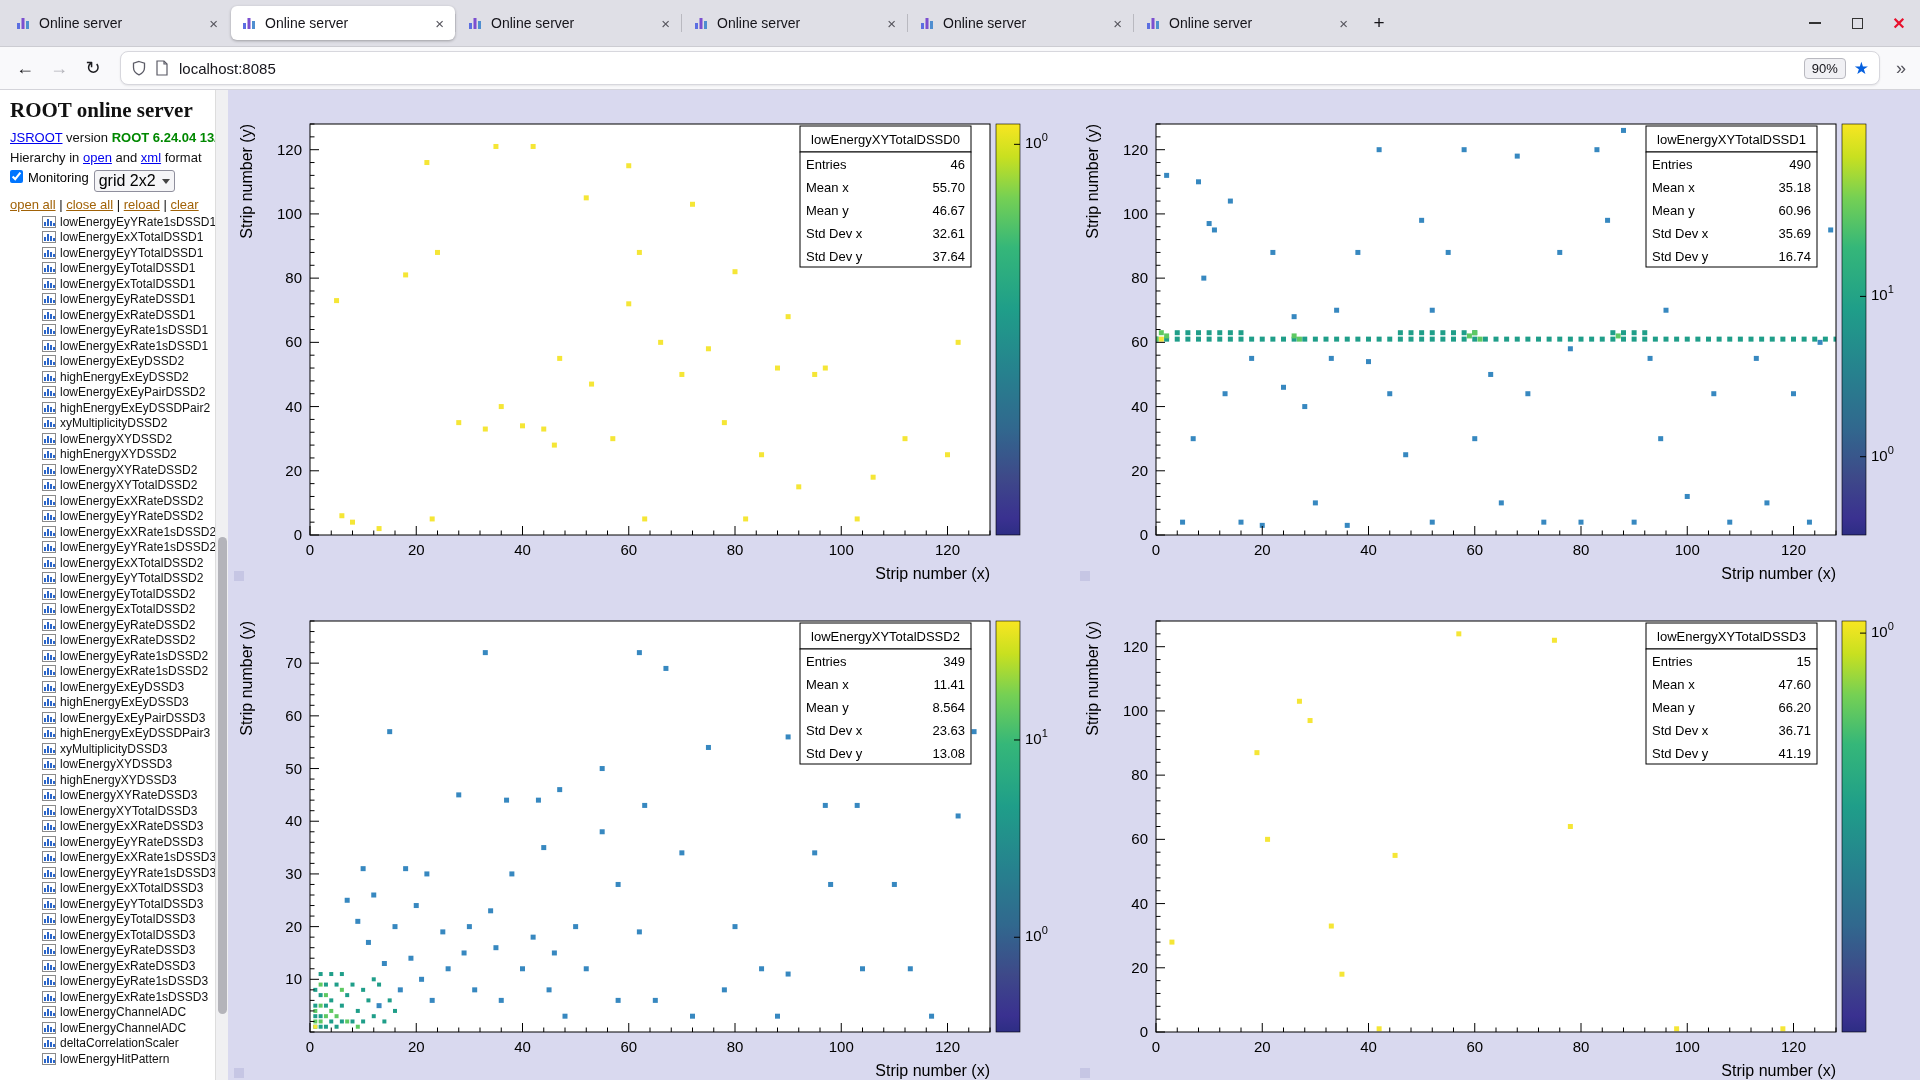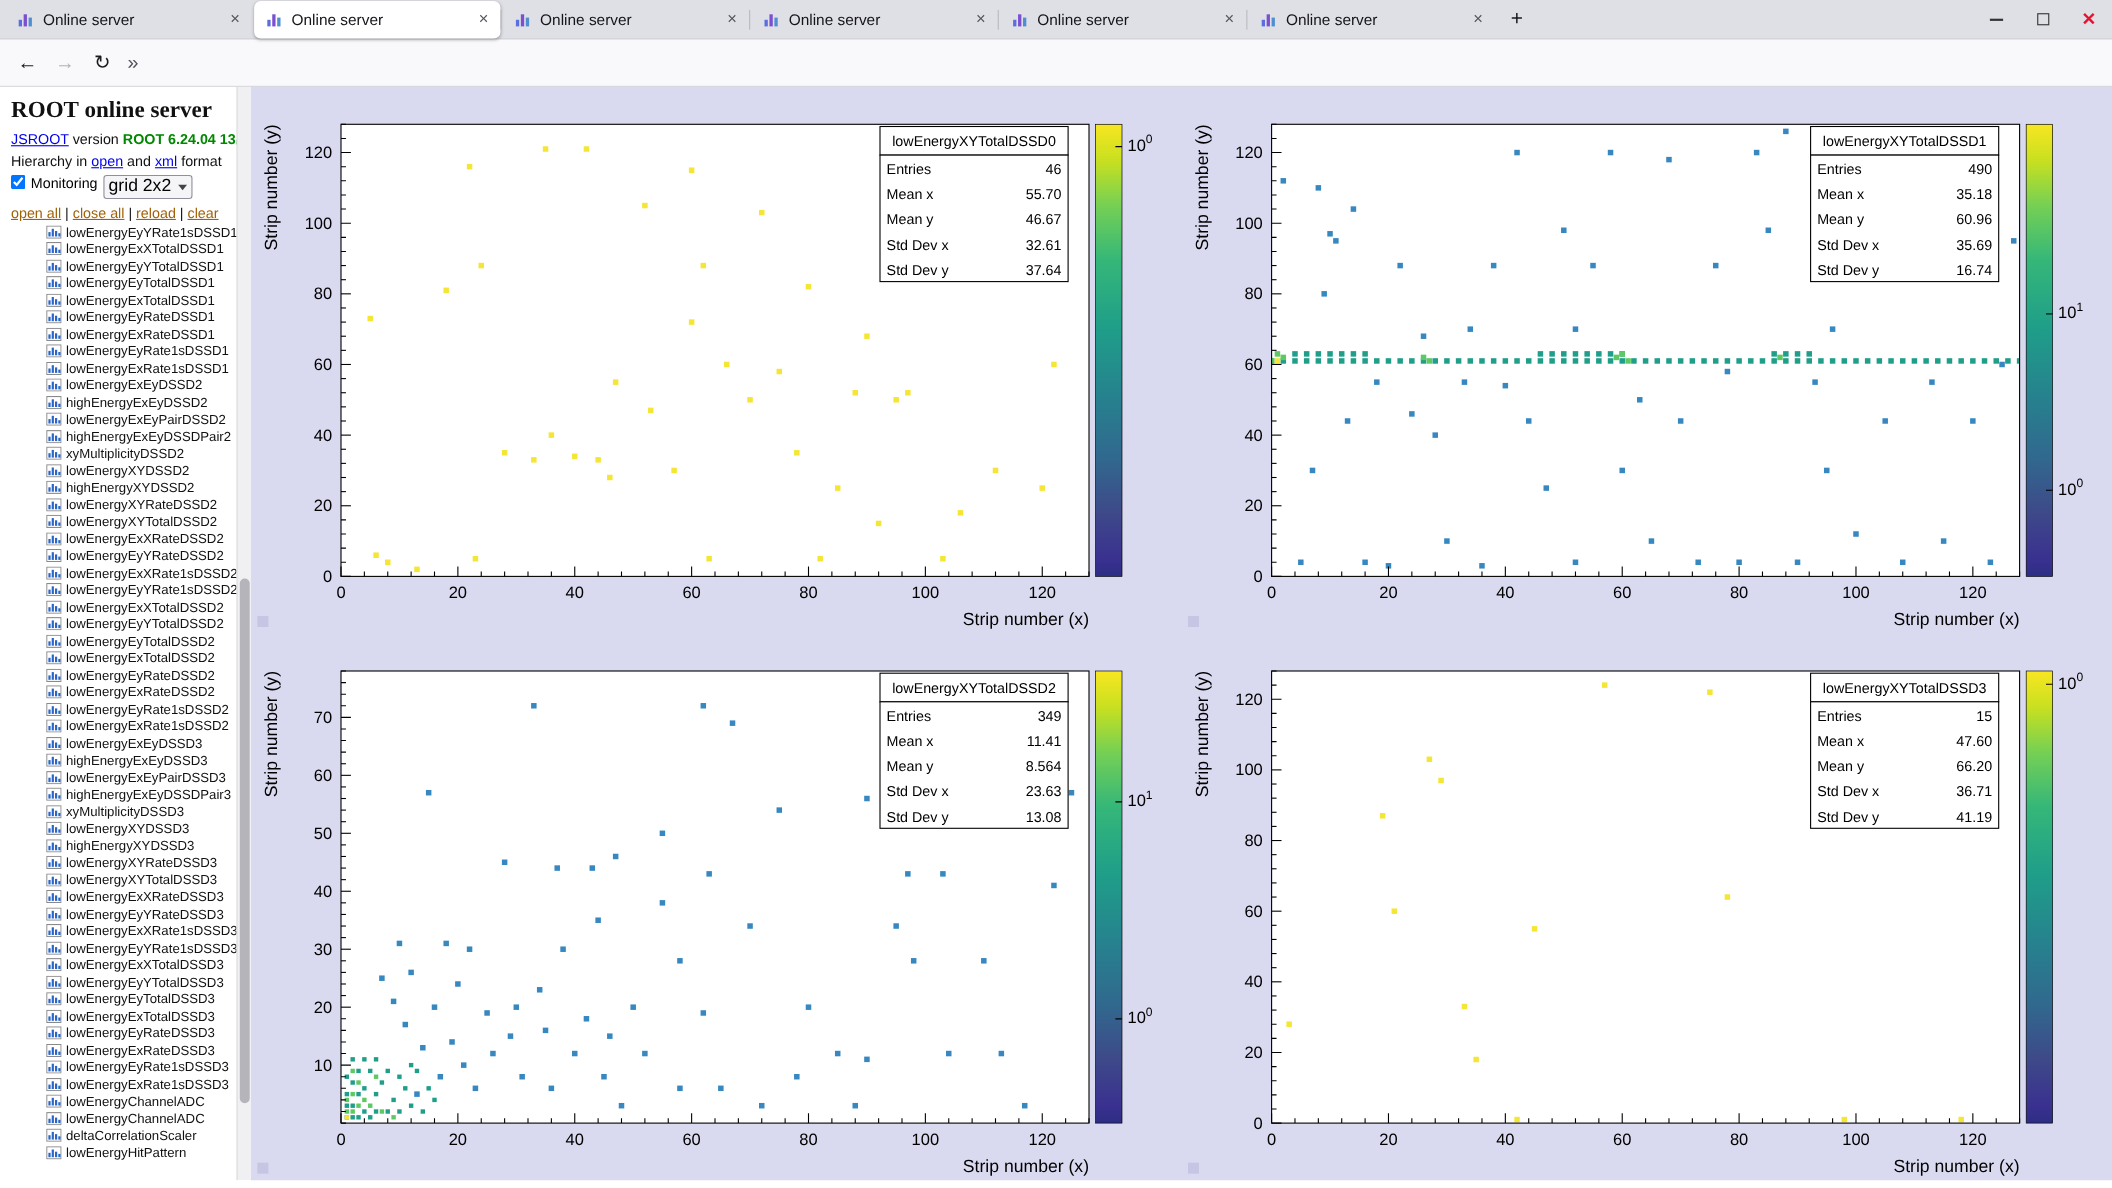--- a/index.html
+++ b/index.html
@@ -1,20 +1,20 @@
 <!DOCTYPE html>
 <html><head>
 <meta charset="utf-8">
 <style>
   * { box-sizing: border-box; margin: 0; padding: 0; }
   html,body { width:1920px; height:1080px; overflow:hidden; }
   body { font-family:"Liberation Sans", sans-serif; background:#fff; }
 
   
-  .tabbar { height:36px; background:#dfdfe6; display:flex; align-items:center; border-bottom:1px solid #ccccd2; }
+  .tabbar { height:47px; background:#dfdfe6; display:flex; align-items:center; border-bottom:1px solid #ccccd2; }
   #tabs { display:flex; height:100%; align-items:center; margin-left:4px; }
   .tab { width:224px; height:34px; margin:0 1px; display:flex; align-items:center; gap:8px; padding:0 8px 0 10px;
          border-radius:6px; color:#15141a; font-size:14px; position:relative; }
   .tab:not(.active):not(:first-child)::before { content:""; position:absolute; left:-2px; top:8px; height:18px; width:1px; background:#b9b9c0; }
   .tab.active { background:#fff; box-shadow:0 1px 3px rgba(0,0,0,.3); }
   .favicon { width:16px; height:16px; flex:0 0 16px; display:inline-flex; }
   .tab-title { flex:1; white-space:nowrap; overflow:hidden; text-overflow:ellipsis; }
   .tab-close { color:#55545c; font-size:15px; padding:0 3px; border-radius:3px; }
   .newtab { width:30px; height:30px; border:none; background:transparent; font-size:19px; color:#15141a; border-radius:4px; margin-left:4px; }
   .win-controls { margin-left:auto; display:flex; align-items:center; height:100%; }
@@ -149,20 +149,36 @@
     <button class="wbtn">
         <span class="close-x">✕</span>
       </button>
   </div>
 </div>
 
 <div class="toolbar">
   <button class="navbtn">←</button>
   <button class="navbtn disabled">→</button>
   <button class="navbtn">↻</button>
+  <div class="urlbar">
+    <span class="favicon">
+      <svg width="16" height="16" viewBox="0 0 16 16">
+          <path d="M8 1.5 L13.5 3.2 V7.5 C13.5 11.3 10.8 13.6 8 14.8 C5.2 13.6 2.5 11.3 2.5 7.5 V3.2 Z" fill="none" stroke="#5b5b66" stroke-width="1.3"></path>
+        </svg>
+    </span>
+    <span class="favicon">
+      <svg width="14" height="16" viewBox="0 0 14 16">
+          <path d="M2 1 H9 L12 4 V15 H2 Z" fill="none" stroke="#5b5b66" stroke-width="1.2"></path>
+          <path d="M9 1 V4 H12" fill="none" stroke="#5b5b66" stroke-width="1.2"></path>
+        </svg>
+    </span>
+    <span class="url-text">localhost:8085</span>
+    <span class="zoom-pill">90%</span>
+    <button class="star">★</button>
+  </div>
   <button class="overflow-btn">»</button>
 </div>
 
 <div class="content">
   <aside id="sidebar">
     <div class="sb-inner">
       <h1>ROOT online server</h1>
       <div class="sb-line">
         <a href="#">JSROOT</a><span> version </span><span class="green">ROOT 6.24.04 13/07/2021</span>
       </div>

